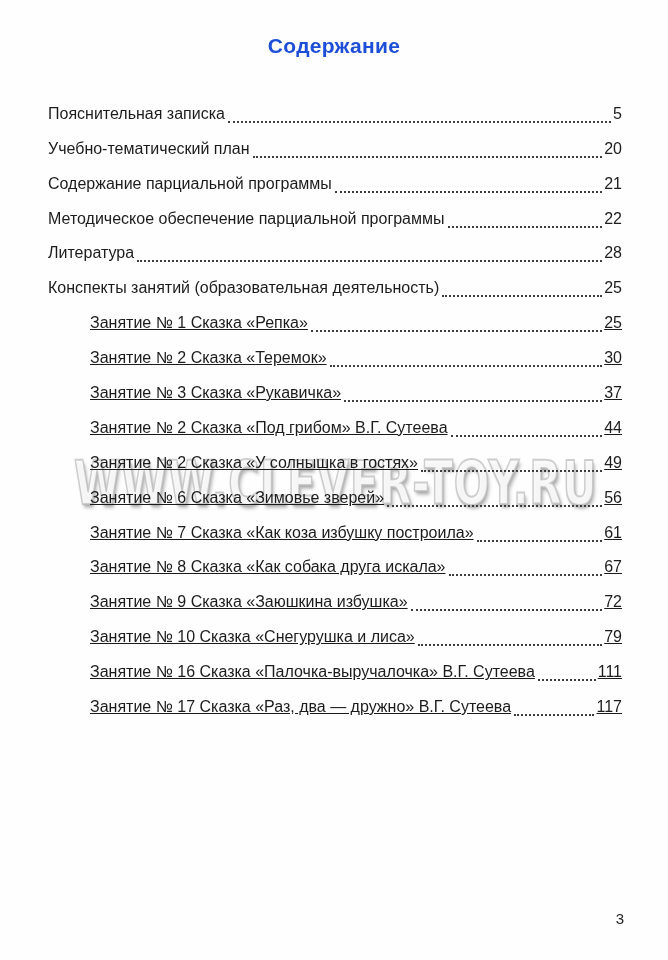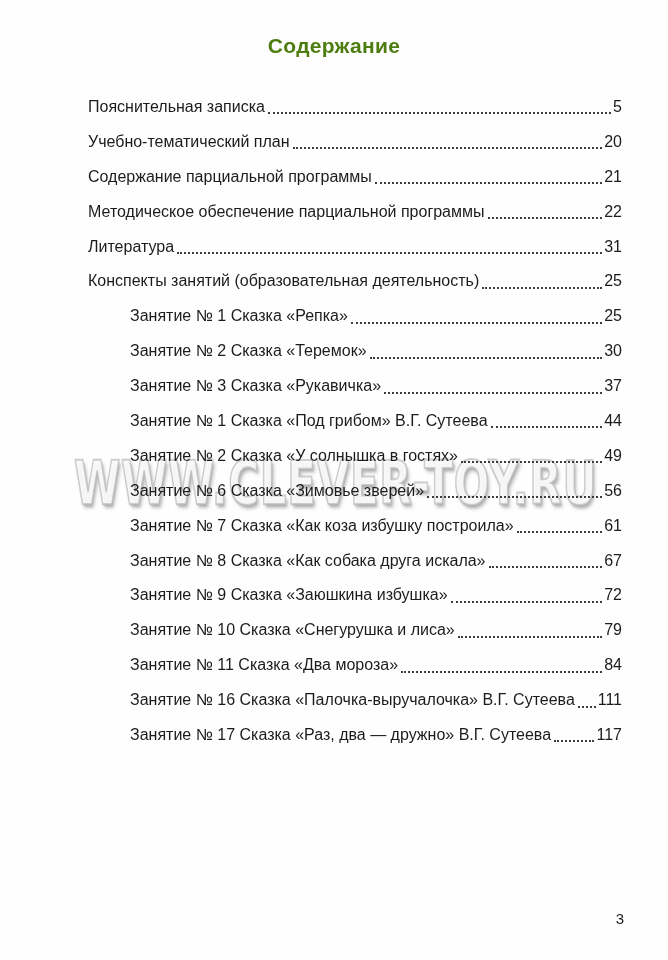--- a/index.html
+++ b/index.html
@@ -19,21 +19,21 @@
   .title {
     position: absolute;
     top: 34px;
     left: 0;
     width: 100%;
     margin: 0;
     text-align: center;
     font-size: 21px;
     font-weight: bold;
     letter-spacing: 0.3px;
-    color: #4d7c0f;
+    color: #1d4ed8;
     z-index: 3;
   }
   .watermark {
     position: absolute;
     top: 448px;
     left: 74px;
     z-index: 1;
     font-family: "DejaVu Sans", sans-serif;
     font-weight: bold;
     font-size: 60px;
@@ -49,29 +49,28 @@
   }
   .toc {
     position: absolute;
     top: 88px;
     left: 48px;
     width: 574px;
     z-index: 2;
   }
   .row {
     display: flex;
-    align-items: center;
+    align-items: flex-end;
     height: 34.9px;
     padding-top: 2px;
     box-sizing: border-box;
     font-size: 16px;
     line-height: 19px;
-    margin-left: 40px;
   }
-  .row.lvl1 { padding-left: 42px; }
+  .row.lvl1 { padding-left: 42px; text-decoration: underline; }
   .lbl {
     white-space: nowrap;
     color: #1c1c1c;
   }
   .leader {
     flex: 1 1 auto;
     height: 14px;
     margin: 0 2px 0 3px;
     border-bottom: 2px dotted #3d3d3d;
   }
@@ -114,21 +113,21 @@
     <span class="pg">21</span>
   </div>
       <div class="row lvl0">
     <span class="lbl">Методическое обеспечение парциальной программы</span>
     <span class="leader"></span>
     <span class="pg">22</span>
   </div>
       <div class="row lvl0">
     <span class="lbl">Литература</span>
     <span class="leader"></span>
-    <span class="pg">31</span>
+    <span class="pg">28</span>
   </div>
       <div class="row lvl0">
     <span class="lbl">Конспекты занятий (образовательная деятельность)</span>
     <span class="leader"></span>
     <span class="pg">25</span>
   </div>
       <div class="row lvl1">
     <span class="lbl">Занятие № 1 Сказка «Репка»</span>
     <span class="leader"></span>
     <span class="pg">25</span>
@@ -137,21 +136,21 @@
     <span class="lbl">Занятие № 2 Сказка «Теремок»</span>
     <span class="leader"></span>
     <span class="pg">30</span>
   </div>
       <div class="row lvl1">
     <span class="lbl">Занятие № 3 Сказка «Рукавичка»</span>
     <span class="leader"></span>
     <span class="pg">37</span>
   </div>
       <div class="row lvl1">
-    <span class="lbl">Занятие № 1 Сказка «Под грибом» В.Г. Сутеева</span>
+    <span class="lbl">Занятие № 2 Сказка «Под грибом» В.Г. Сутеева</span>
     <span class="leader"></span>
     <span class="pg">44</span>
   </div>
       <div class="row lvl1">
     <span class="lbl">Занятие № 2 Сказка «У солнышка в гостях»</span>
     <span class="leader"></span>
     <span class="pg">49</span>
   </div>
       <div class="row lvl1">
     <span class="lbl">Занятие № 6 Сказка «Зимовье зверей»</span>
@@ -172,25 +171,20 @@
     <span class="lbl">Занятие № 9 Сказка «Заюшкина избушка»</span>
     <span class="leader"></span>
     <span class="pg">72</span>
   </div>
       <div class="row lvl1">
     <span class="lbl">Занятие № 10 Сказка «Снегурушка и лиса»</span>
     <span class="leader"></span>
     <span class="pg">79</span>
   </div>
       <div class="row lvl1">
-    <span class="lbl">Занятие № 11 Сказка «Два мороза»</span>
-    <span class="leader"></span>
-    <span class="pg">84</span>
-  </div>
-      <div class="row lvl1">
     <span class="lbl">Занятие № 16 Сказка «Палочка-выручалочка» В.Г. Сутеева</span>
     <span class="leader"></span>
     <span class="pg">111</span>
   </div>
       <div class="row lvl1">
     <span class="lbl">Занятие № 17 Сказка «Раз, два — дружно» В.Г. Сутеева</span>
     <span class="leader"></span>
     <span class="pg">117</span>
   </div>
     </div>

